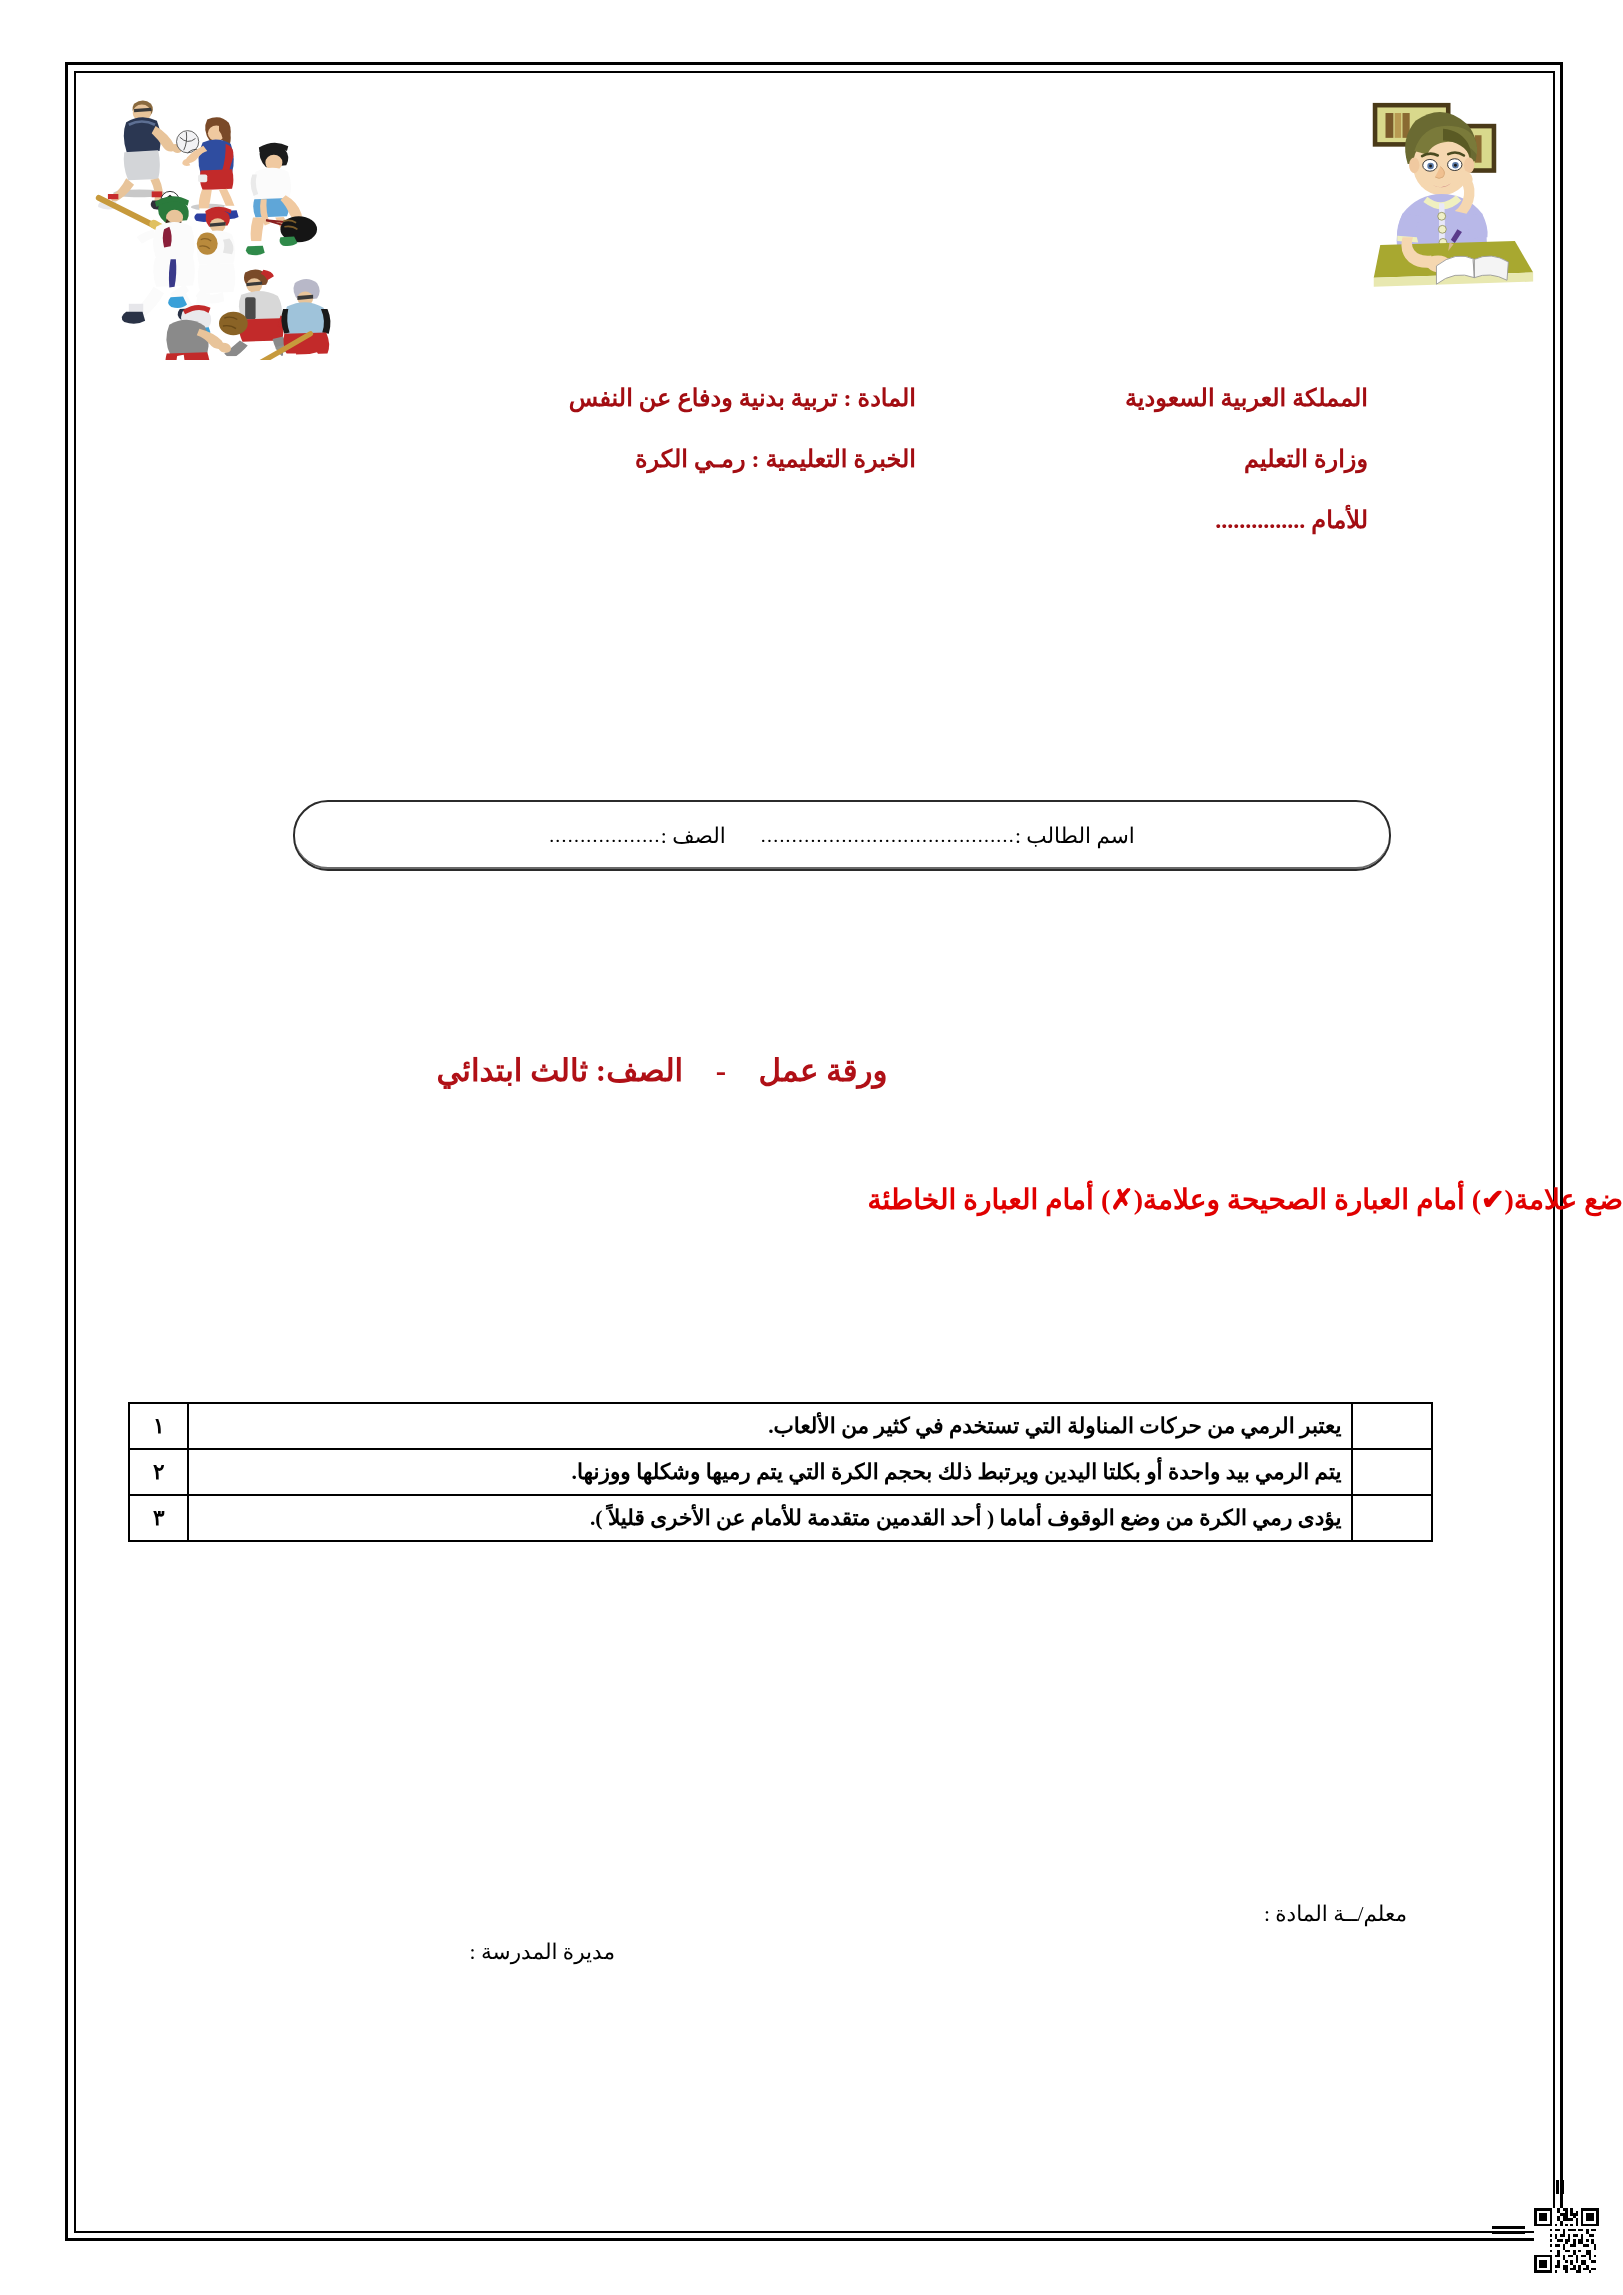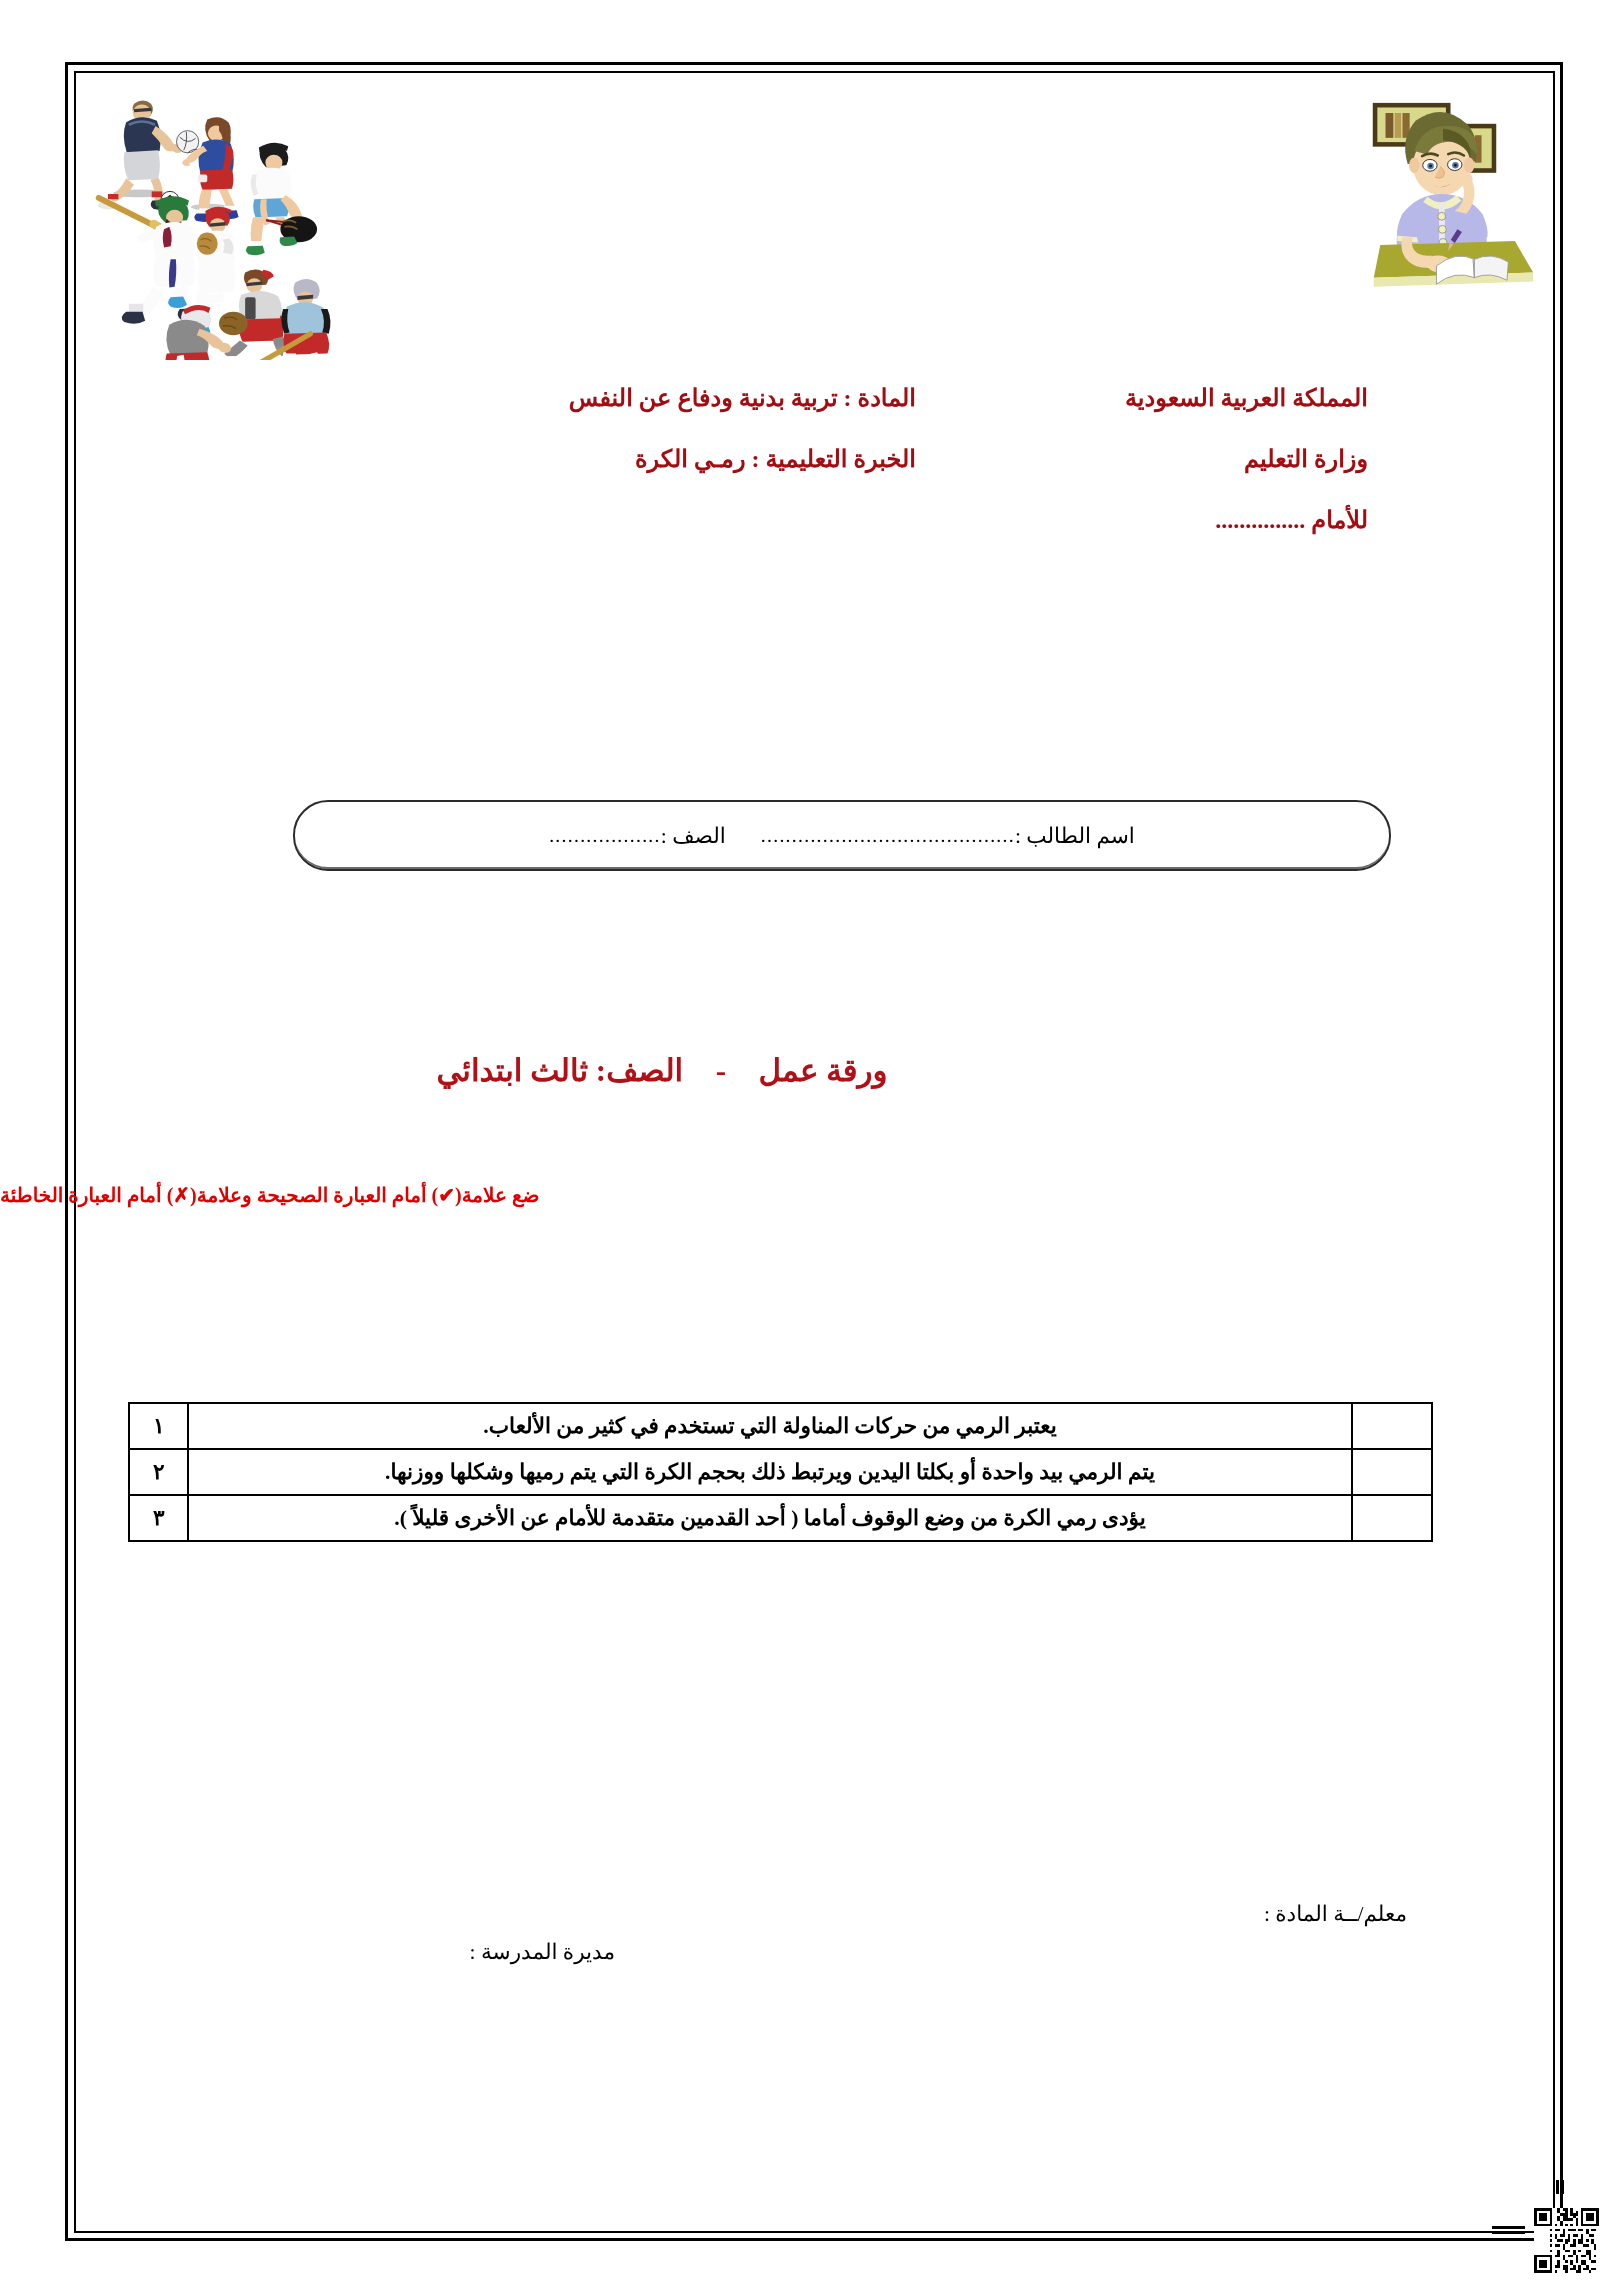--- a/index.html
+++ b/index.html
@@ -140,24 +140,24 @@
     letter-spacing: 0.7px;
   }
   .ws-title .spacer { display:inline-block; width: 17px; }
 
   
   .ws-instruction {
     position: absolute;
     top: 1183px;
     left: 0;
     width: 1623px;
-    text-align: left;
+    text-align: right;
     color: #E00000;
     font-weight: bold;
-    font-size: 20px;
+    font-size: 28px;
   }
 
   
   .tbl-wrap {
     position: absolute;
     left: 128px;
     top: 1402px;
     width: 1305px;
   }
   table.qtable {
@@ -174,21 +174,21 @@
     font-weight: bold;
     color: #000000;
   }
   td.col-answer { width: 60px; }
   td.col-num {
     width: 39px;
     text-align: center;
     font-size: 21.6px;
   }
   td.col-text {
-    text-align: center;
+    text-align: right;
     padding-right: 14.4px;
     padding-left: 14.4px;
   }
 
   
   .footer {
     position: absolute;
     top: 1901px;
     left: 0;
     width: 1623px;

